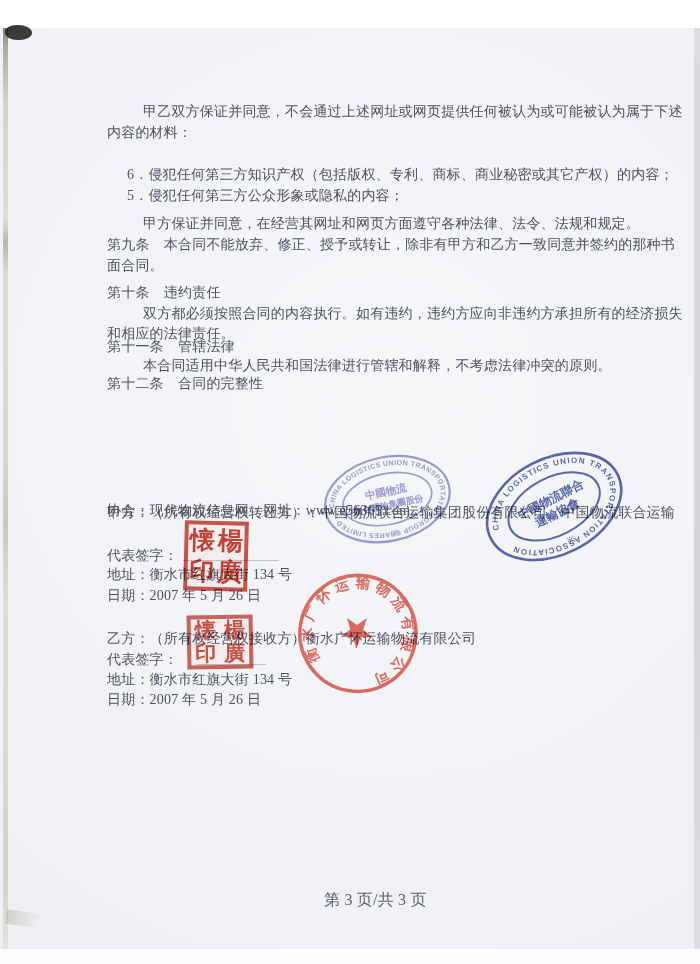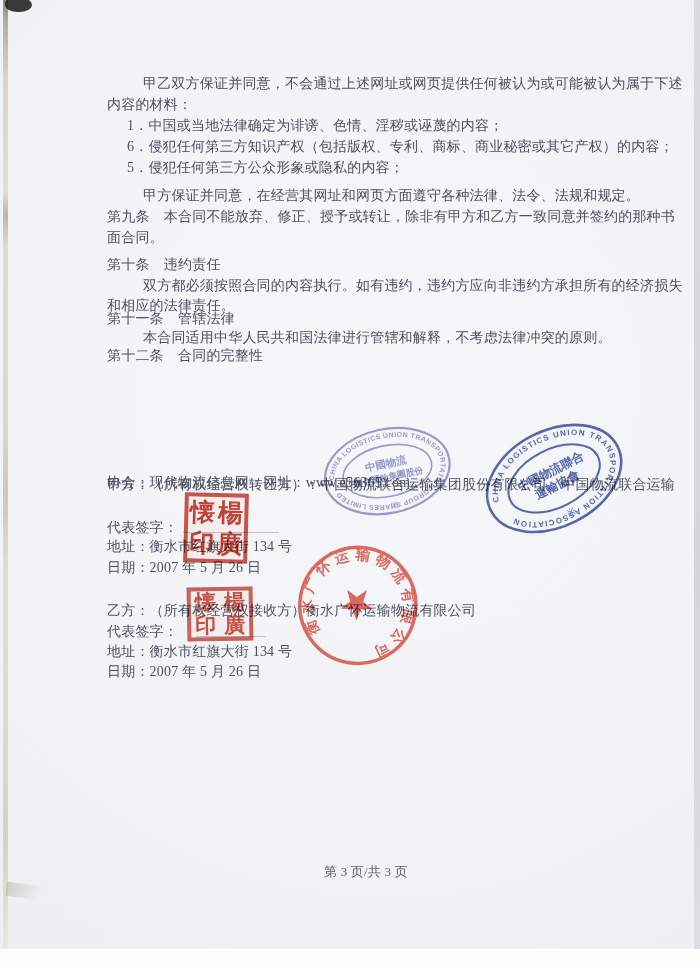--- a/index.html
+++ b/index.html
@@ -5,20 +5,21 @@
   html,body{margin:0;padding:0;}
   body{
     width:700px;height:964px;overflow:hidden;position:relative;
     background:#ffffff;
     font-family:"Liberation Serif","DejaVu Serif",serif;
   }
   .paper{
     position:absolute;inset:0;
     background:
       radial-gradient(120% 90% at 55% 40%, #f6f7f9 0%, #f1f2f5 55%, #ebedf0 100%);
+    margin-top: 28px;
   }
   
   .edge-left-strip{
     position:absolute;left:3px;top:0;width:5px;height:952px;opacity:.6;
     background:linear-gradient(to bottom,
       #3a352c 0%, #8a7c62 2%, #cbbfa3 8%, #d9d0ba 20%,
       #9c8d72 22.5%, #d6ccb6 26%, #cfc5ad 45%, #b8ab8e 52%,
       #d8cfbb 60%, #d2c9b3 78%, #c4bba6 88%, #e7e3d8 100%);
   }
   .corner-blob{
@@ -36,21 +37,21 @@
     position:absolute;left:6px;top:885px;width:50px;height:14px;
     background:linear-gradient(100deg, rgba(150,145,130,.35), rgba(150,145,130,0) 70%);
     transform:rotate(8deg);
   }
   
   .ln{
     position:absolute;white-space:nowrap;
     font-size:14px;line-height:16px;color:#4b5161;
     letter-spacing:.2px;
   }
-  .footer-ln{font-size:13px;color:#5a6170;}
+  .footer-ln{font-size:16px;color:#5a6170;}
   .sig-line{position:absolute;height:1px;background:#8d96a6;opacity:.55;}
   
   .stamp{position:absolute;mix-blend-mode:multiply;}
   .square-seal{
     position:absolute;mix-blend-mode:multiply;
     border:4px solid rgba(196,54,41,.82);
     background:rgba(235,90,70,.05);
     display:grid;grid-template-columns:1fr 1fr;align-items:center;justify-items:center;
     color:rgba(198,52,38,.92);
     font-weight:bold;font-family:"Liberation Serif","DejaVu Serif",serif;
@@ -59,21 +60,20 @@
   .seal-a{left:184px;top:493px;width:56px;height:62px;font-size:25px;transform:rotate(1.5deg);}
   .seal-b{left:187px;top:587px;width:58px;height:46px;font-size:21px;transform:rotate(-1deg);opacity:.92;}
 </style>
 </head>
 <body>
 
 <div class="paper">
 
   <span class="ln" style="left:143px;top:76px">甲乙双方保证并同意，不会通过上述网址或网页提供任何被认为或可能被认为属于下述</span>
   <span class="ln" style="left:107px;top:97px">内容的材料：</span>
-  <span class="ln" style="left:127px;top:118px">1．中国或当地法律确定为诽谤、色情、淫秽或诬蔑的内容；</span>
   <span class="ln" style="left:127px;top:139px">6．侵犯任何第三方知识产权（包括版权、专利、商标、商业秘密或其它产权）的内容；</span>
   <span class="ln" style="left:127px;top:160px">5．侵犯任何第三方公众形象或隐私的内容；</span>
 
   <span class="ln" style="left:143px;top:188px">甲方保证并同意，在经营其网址和网页方面遵守各种法律、法令、法规和规定。</span>
   <span class="ln" style="left:107px;top:209px">第九条　本合同不能放弃、修正、授予或转让，除非有甲方和乙方一致同意并签约的那种书</span>
   <span class="ln" style="left:107px;top:230px">面合同。</span>
 
   <span class="ln" style="left:107px;top:257px">第十条　违约责任</span>
   <span class="ln" style="left:143px;top:278px">双方都必须按照合同的内容执行。如有违约，违约方应向非违约方承担所有的经济损失</span>
   <span class="ln" style="left:107px;top:298px">和相应的法律责任。</span>

